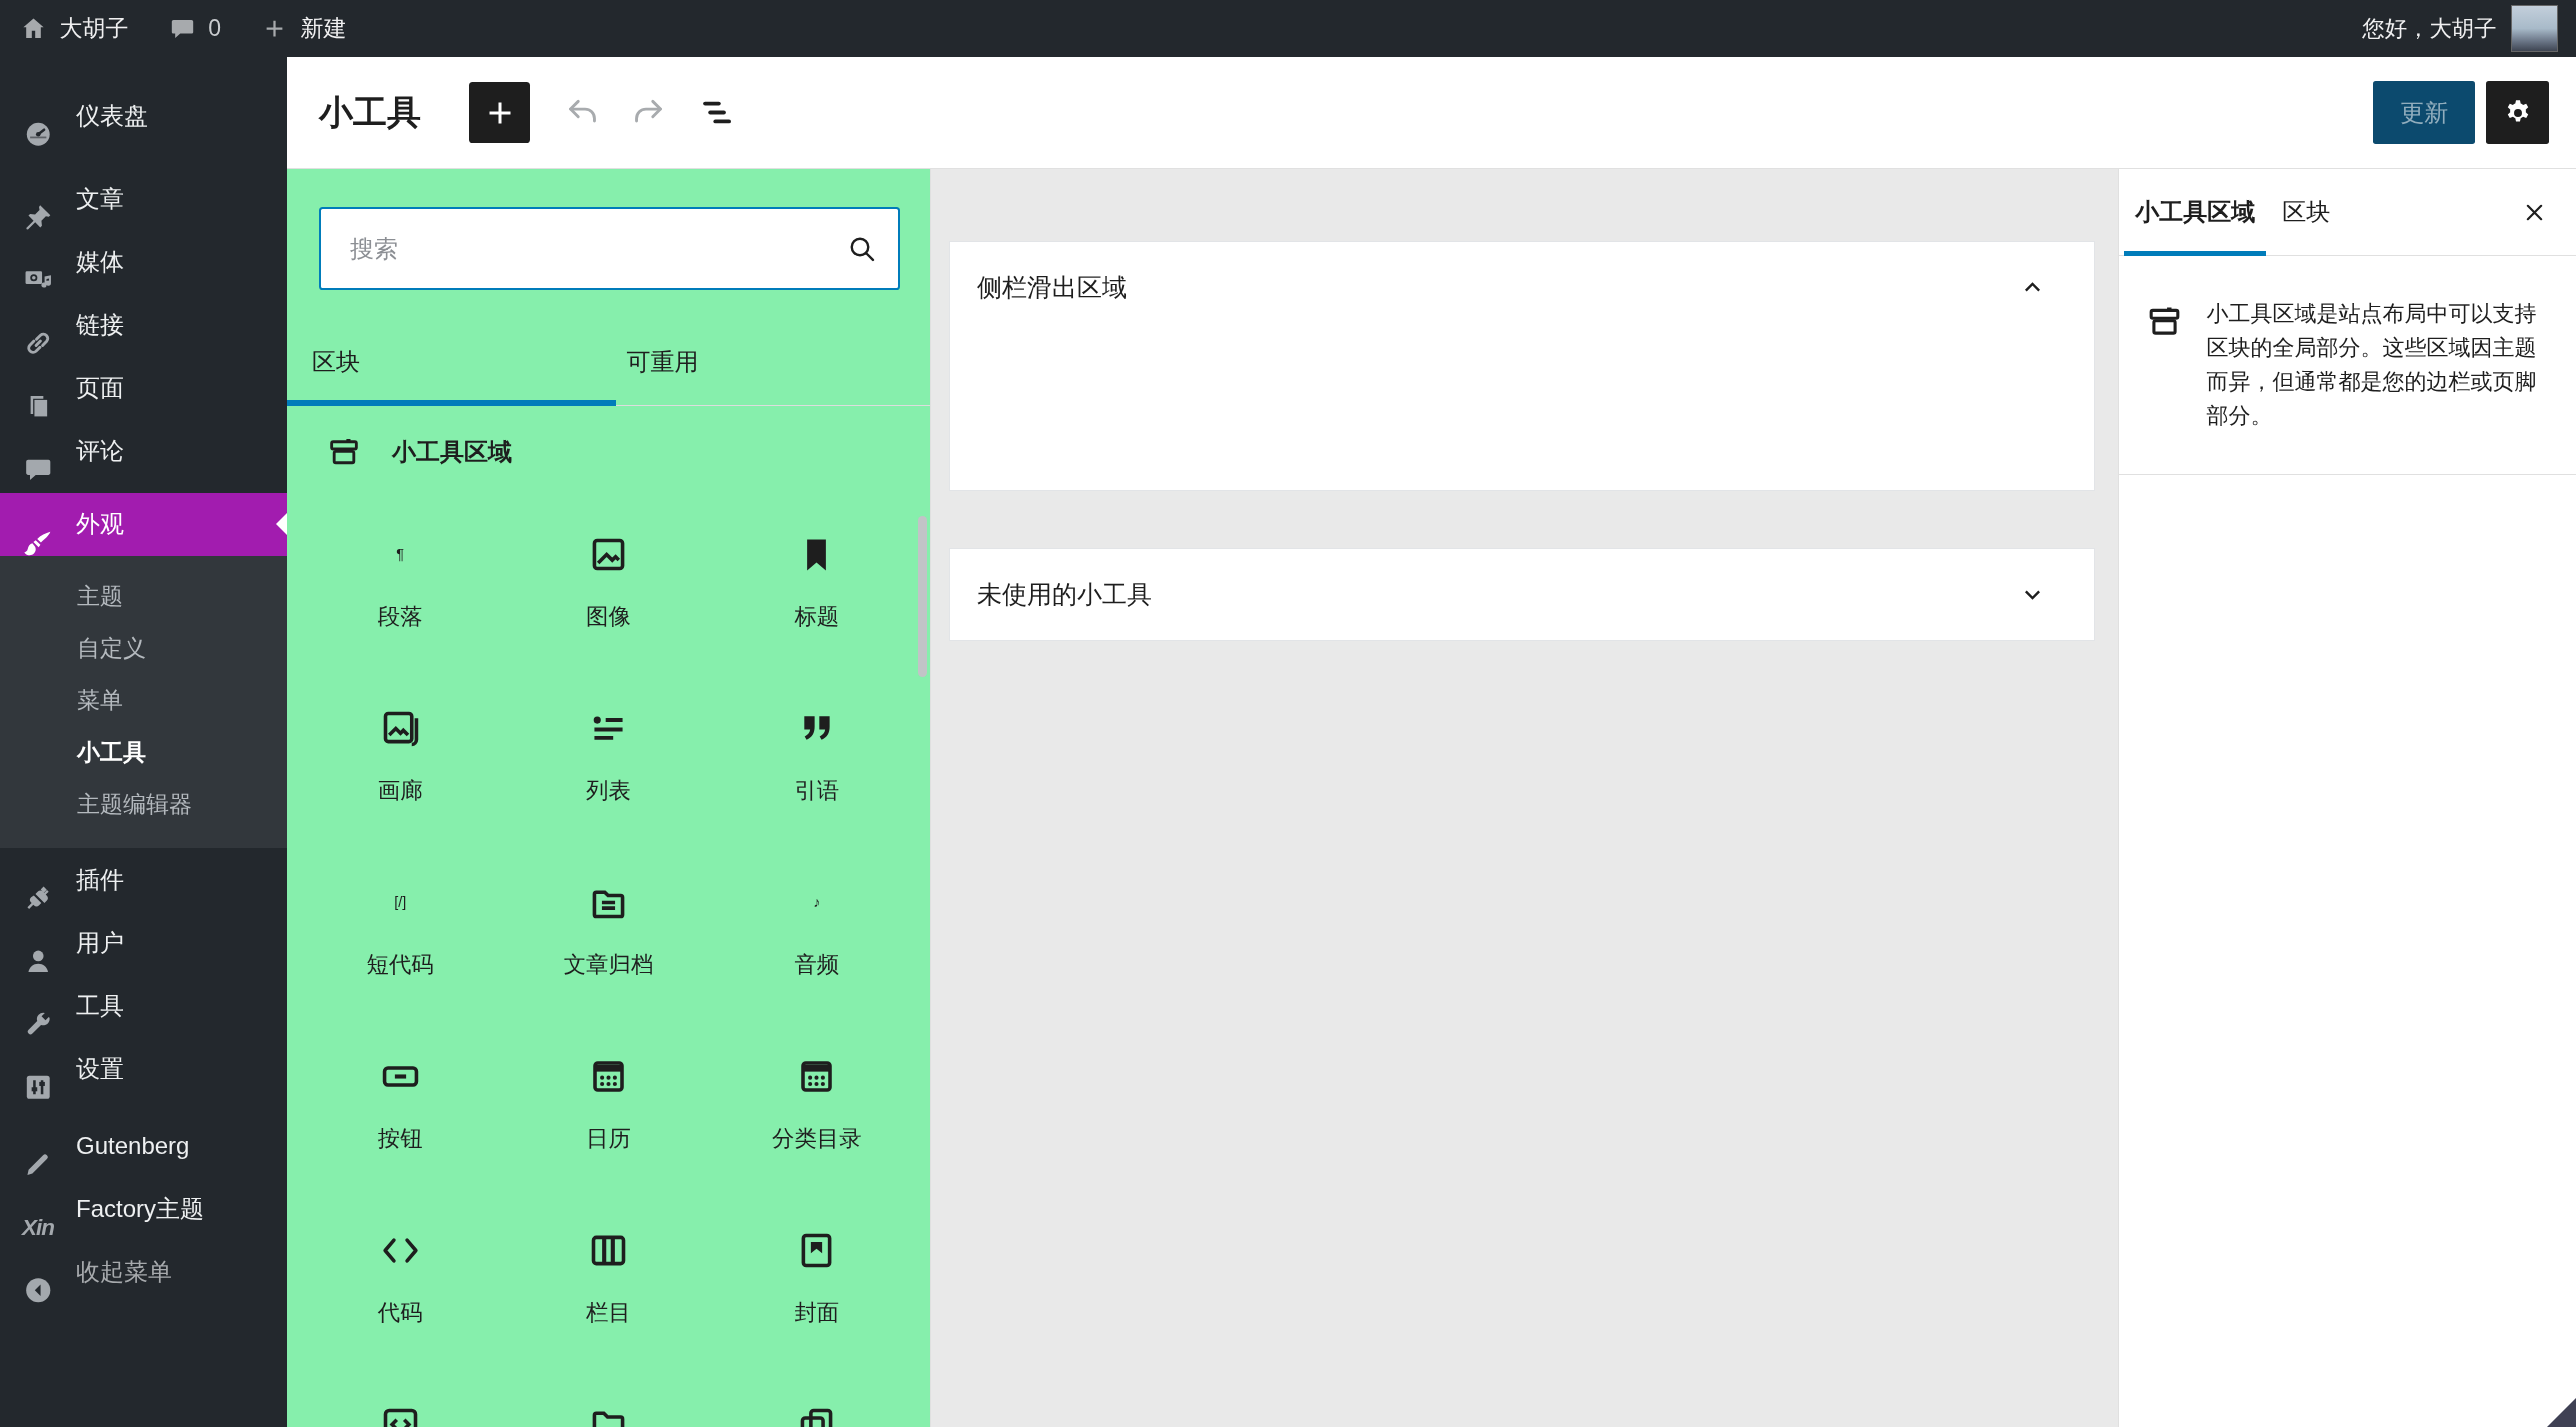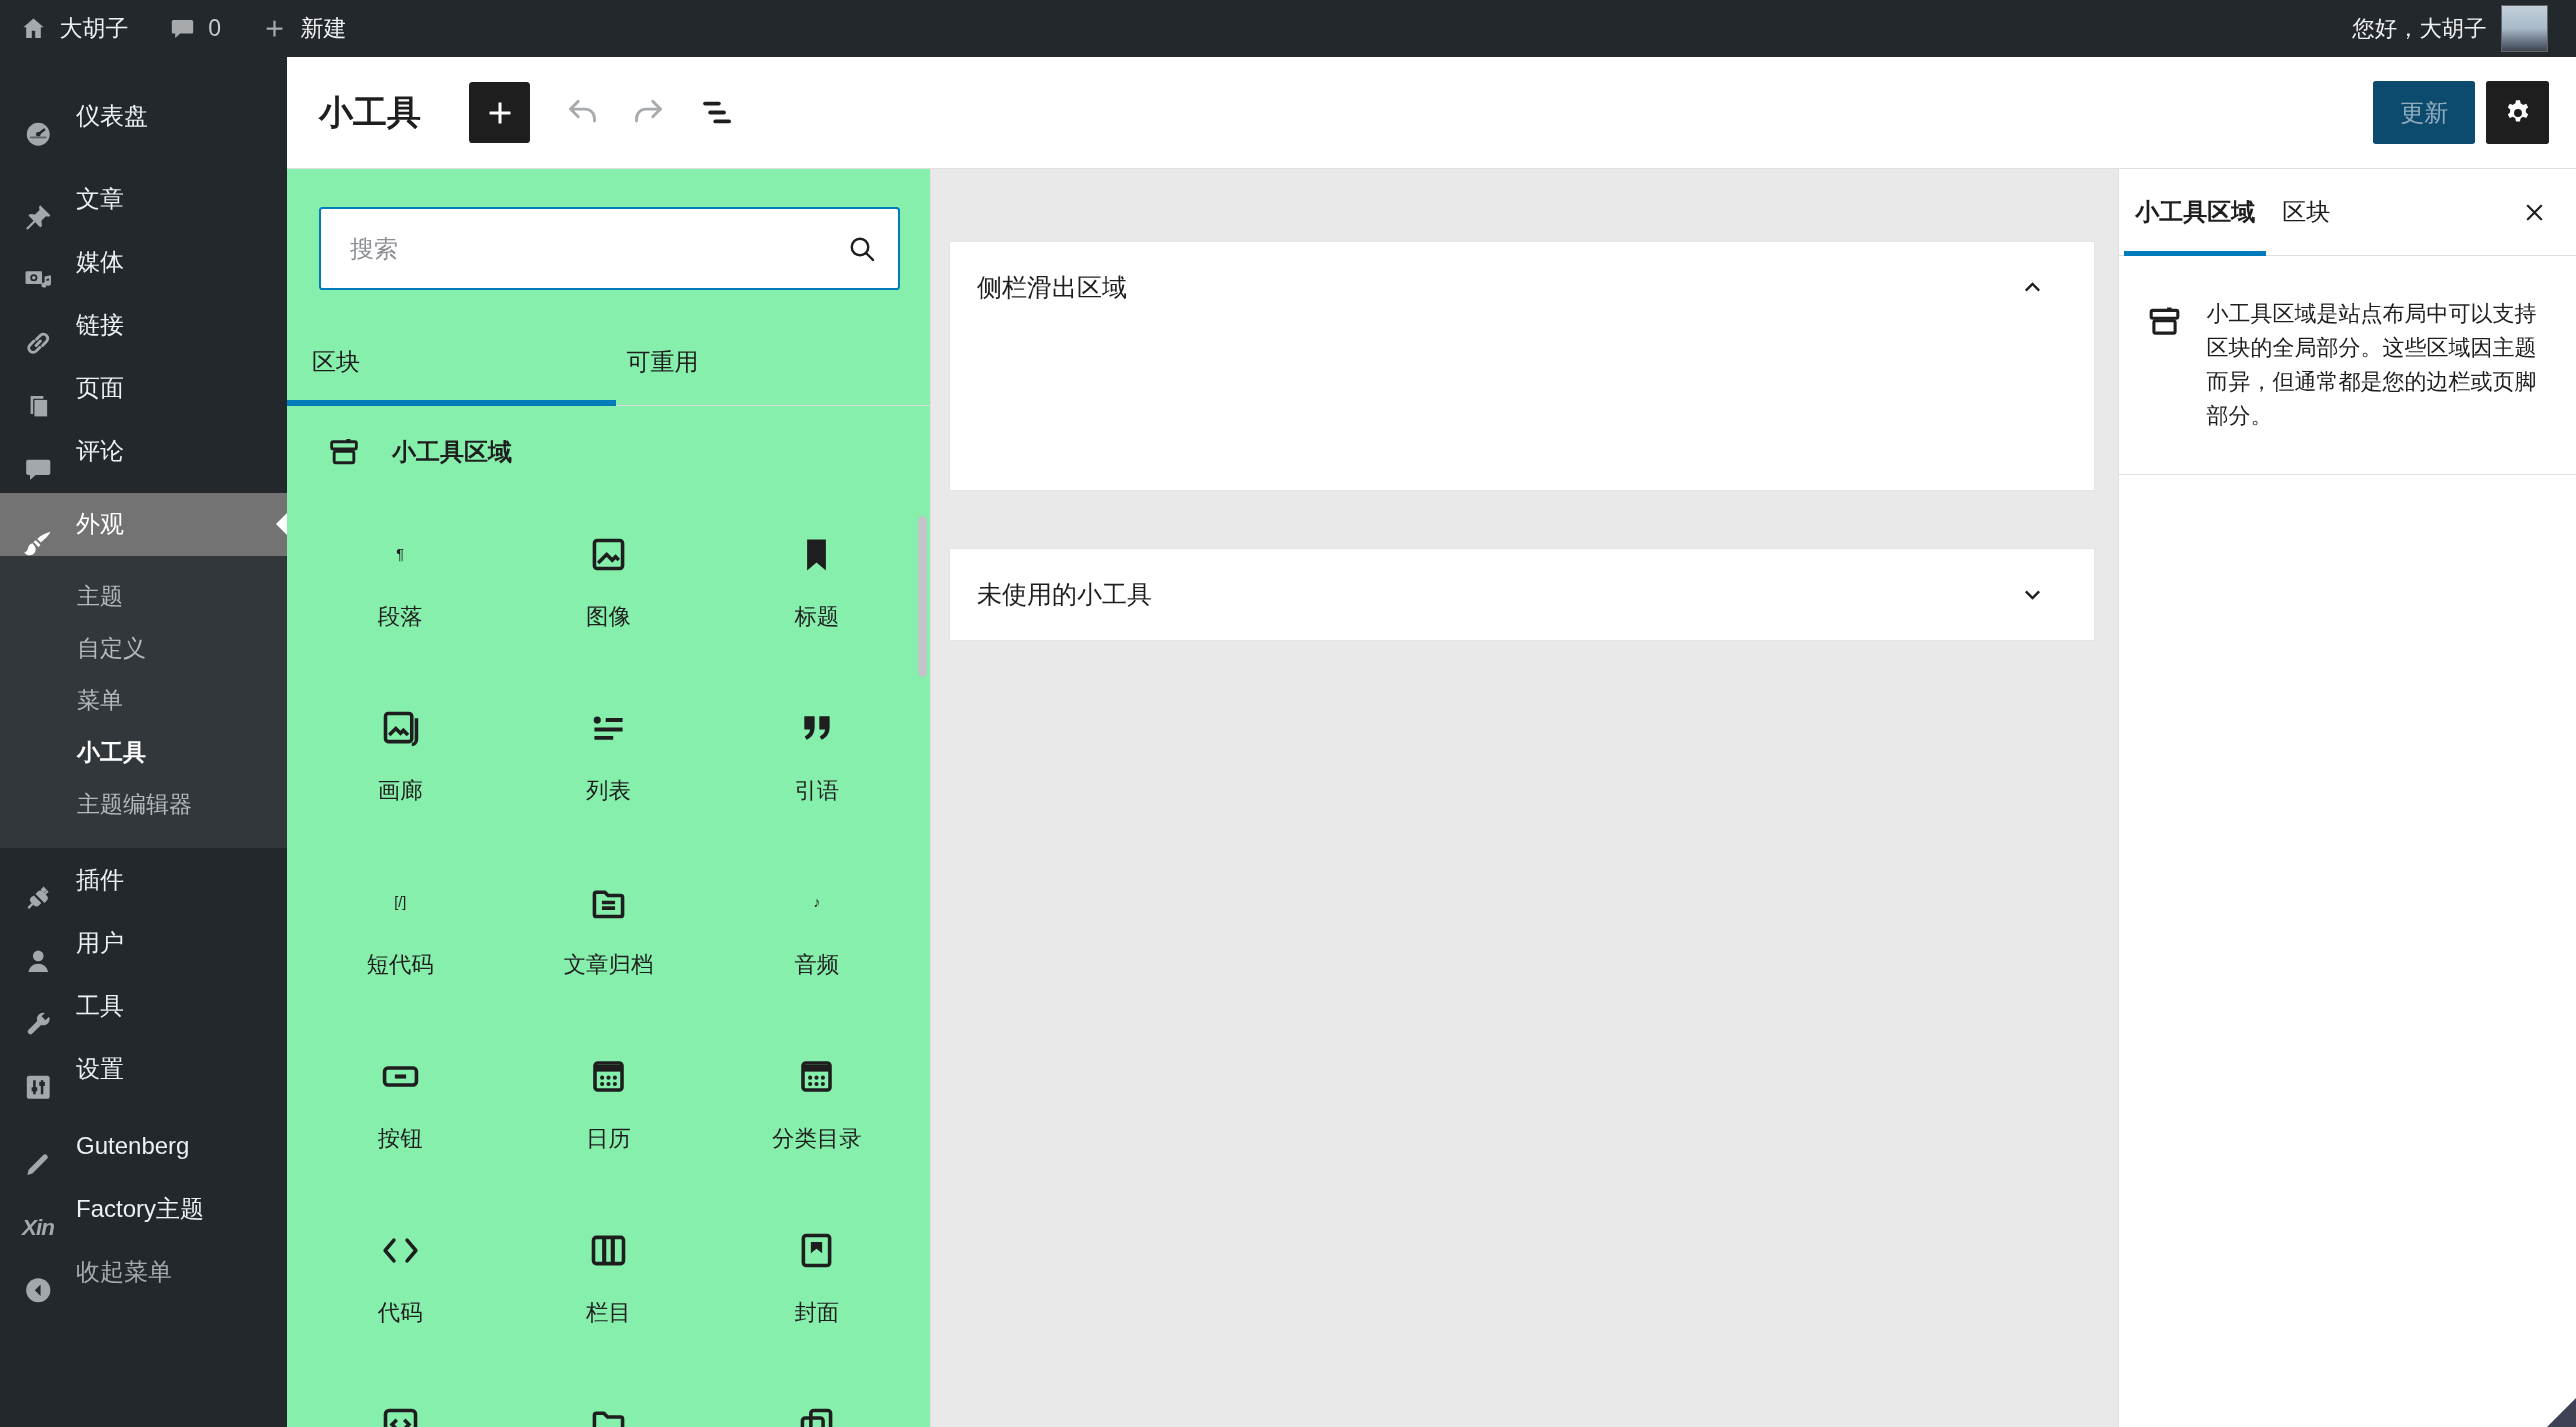--- a/index.html
+++ b/index.html
@@ -7,37 +7,37 @@
     font-family:"Liberation Sans","DejaVu Sans",sans-serif;color:#1e1e1e;}
 
   
   .admin-bar{position:absolute;top:0;left:0;right:0;height:57px;background:#23282d;
     display:flex;align-items:center;z-index:30;}
   .ab-item{display:flex;align-items:center;gap:12.6px;color:#f0f0f1;font-size:23px;
     padding:0 20px;height:100%;cursor:pointer;}
   .ab-icon{display:flex;align-items:center;color:#a7aaad;}
   .ab-icon svg{width:27px;height:27px;}
   .ab-count{color:#c9cccf;}
-  .ab-right{margin-left:auto;display:flex;align-items:center;gap:14.4px;padding-right:28px;
+  .ab-right{margin-left:auto;display:flex;align-items:center;gap:14.4px;padding-right:18px;
     color:#f0f0f1;font-size:22.4px;}
   .avatar{width:45px;height:45px;flex:none;border:0.9px solid #666;
     background:linear-gradient(180deg,#c3cfdb 0%,#a8bac9 50%,#6b7687 78%,#3e4552 100%);}
 
   
   .admin-menu{position:absolute;top:57px;left:0;width:287px;bottom:0;background:#23282d;
     z-index:20;overflow:hidden;text-align:right;}
   .menu-item{height:63px;display:flex;align-items:center;gap:20px;padding-left:20px;
     font-size:24px;color:#eef0f1;position:relative;cursor:pointer;}
   .menu-icon{width:36px;height:36px;flex:none;display:flex;align-items:center;justify-content:center;color:#a3a8ad;margin-top:37px;}
   .menu-icon svg{width:30.5px;height:30.5px;}
   .menu-item.mt-first{margin-top:27px;}
   .menu-item.gap-after{margin-bottom:20px;}
   .menu-item.mt-sm{margin-top:10.8px;}
   .menu-item.mt-g{margin-top:14.4px;}
-  .menu-item.active{background:#737373;color:#fff;}
+  .menu-item.active{background:#a21caf;color:#fff;}
   .menu-item.active .menu-icon{color:#fff;}
   .menu-item.active::after{content:'';position:absolute;right:0;top:50%;margin-top:-11.7px;
     border:11.7px solid transparent;border-right-color:#fff;}
   .menu-item.muted{color:#a7aaad;}
   .submenu{background:#32373c;padding:14.4px 0 18px;}
   .submenu-item{height:52px;display:flex;align-items:center;padding-left:77px;
     font-size:23px;color:#b4b9be;cursor:pointer;}
   .submenu-item.current{color:#fff;font-weight:700;}
   .text-icon{font-weight:700;font-style:italic;font-size:22.4px;color:#a3a8ad;letter-spacing:-0.9px;}
 

